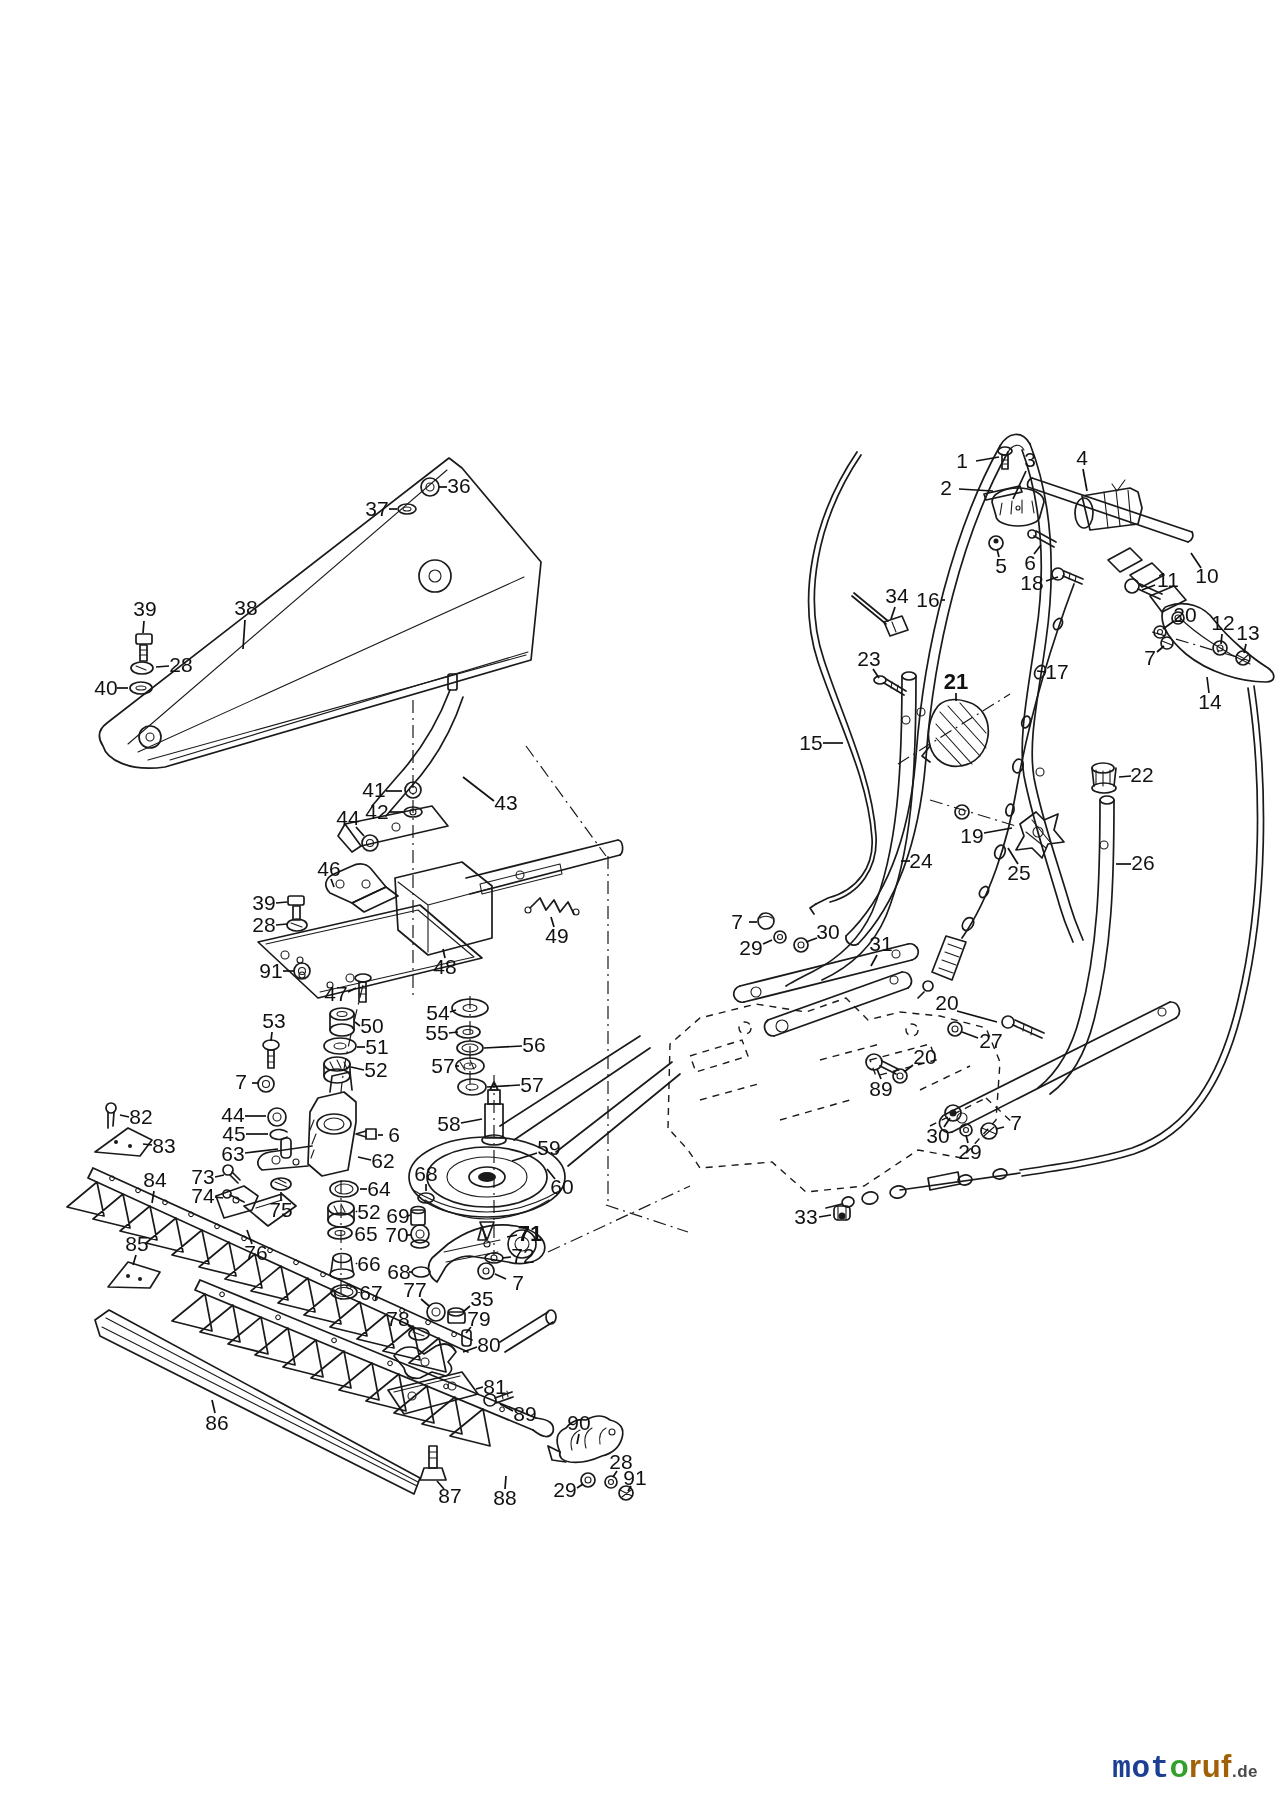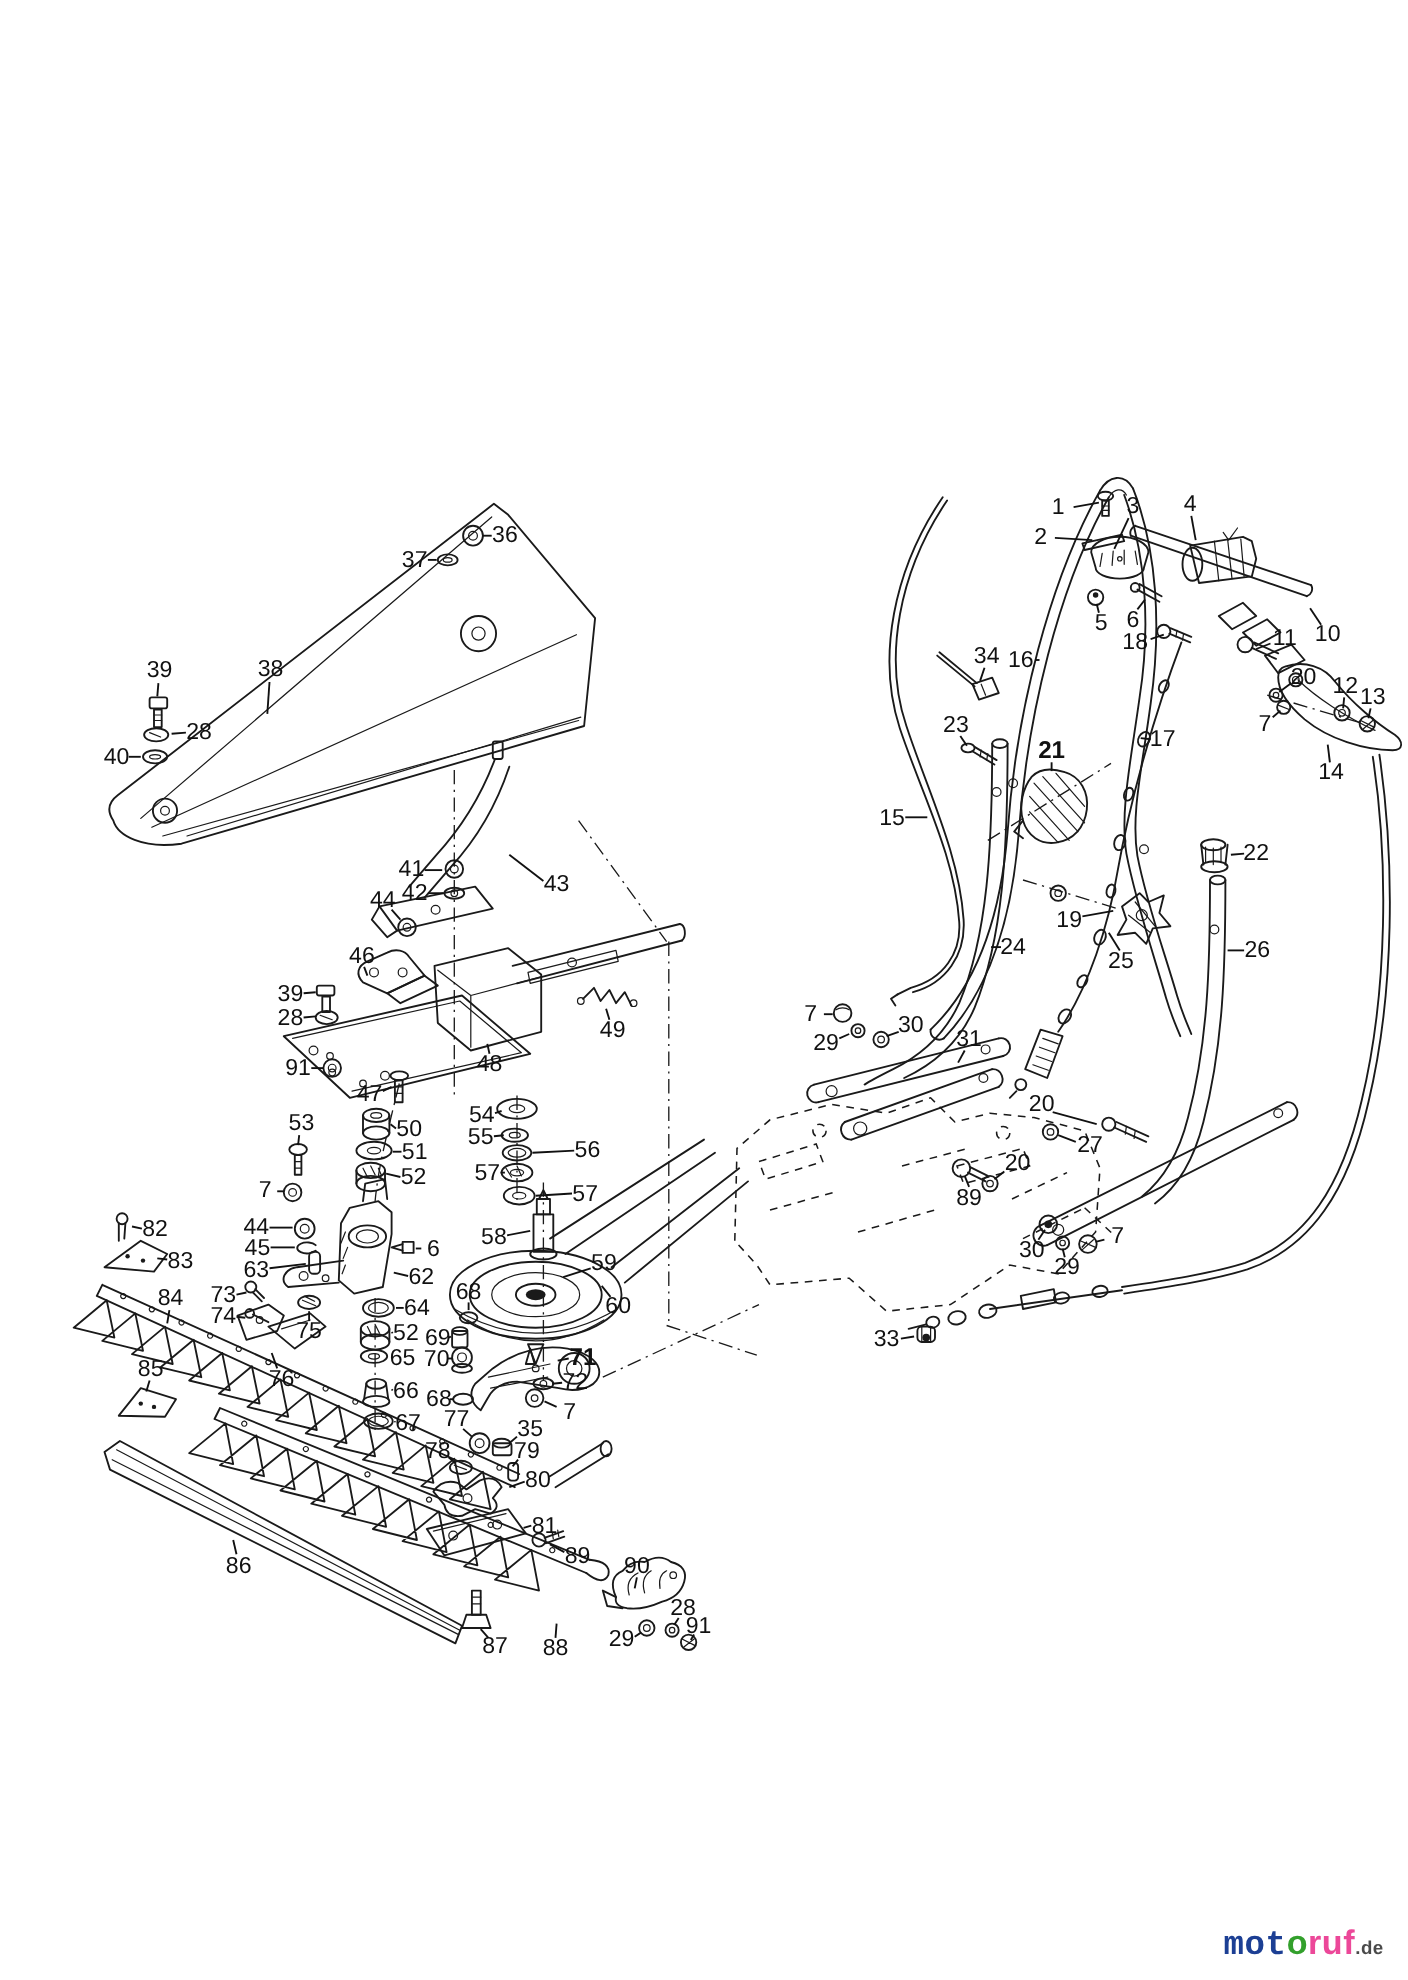--- a/index.html
+++ b/index.html
@@ -706,16 +706,16 @@
         <line x1="577" y1="1488" x2="583" y2="1484" class="leader"></line>
         <text x="565" y="1491" class="lb">29</text>
         <line x1="617" y1="1471" x2="613" y2="1477" class="leader"></line>
         <text x="621" y="1463" class="lb">28</text>
         <line x1="631" y1="1486" x2="628" y2="1491" class="leader"></line>
         <text x="635" y="1479" class="lb">91</text>
       </g>
 </svg>
 
 <div id="watermark">
-  <span style="color: rgb(28, 63, 148); font-family: Liberation Mono, monospace;">mot</span><span style="color: rgb(51, 160, 44);">o</span><span style="color: #ec4899;">ruf</span><span class="tld" style="color: rgb(74, 74, 74);">.de</span>
+  <span style="color: rgb(28, 63, 148); font-family: Liberation Mono, monospace;">mot</span><span style="color: rgb(51, 160, 44);">o</span><span style="color: #a16207;">ruf</span><span class="tld" style="color: rgb(74, 74, 74);">.de</span>
 </div>
 
 </div>
 
 </body></html>

